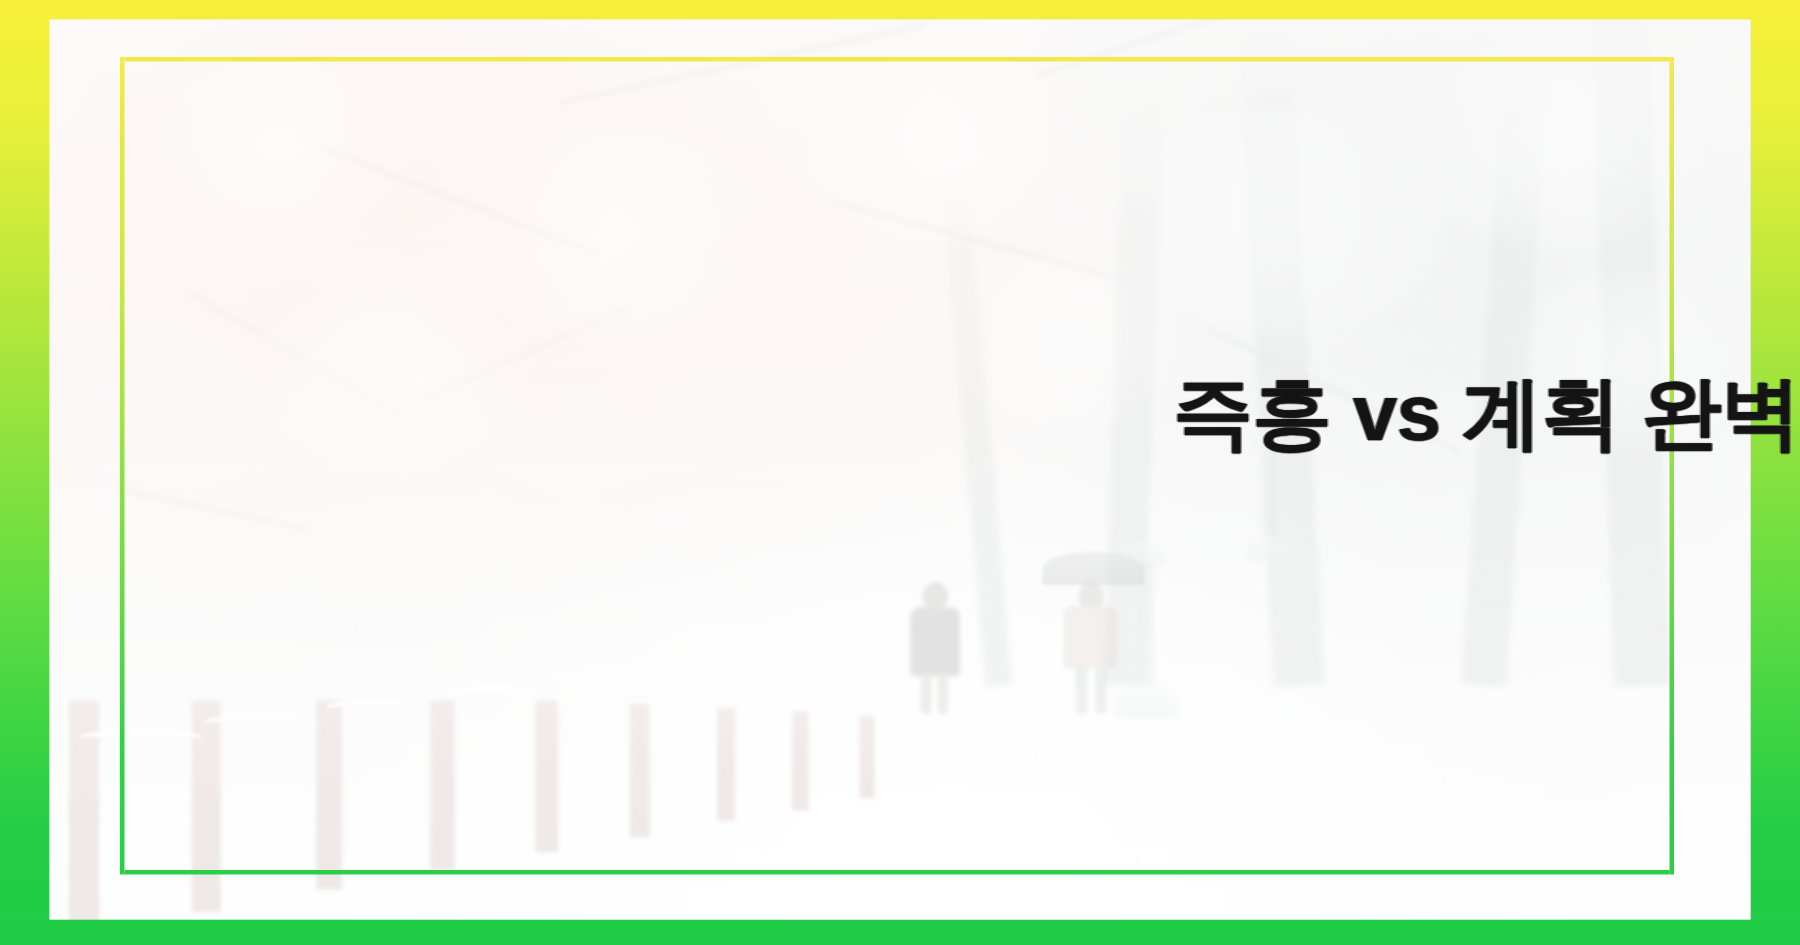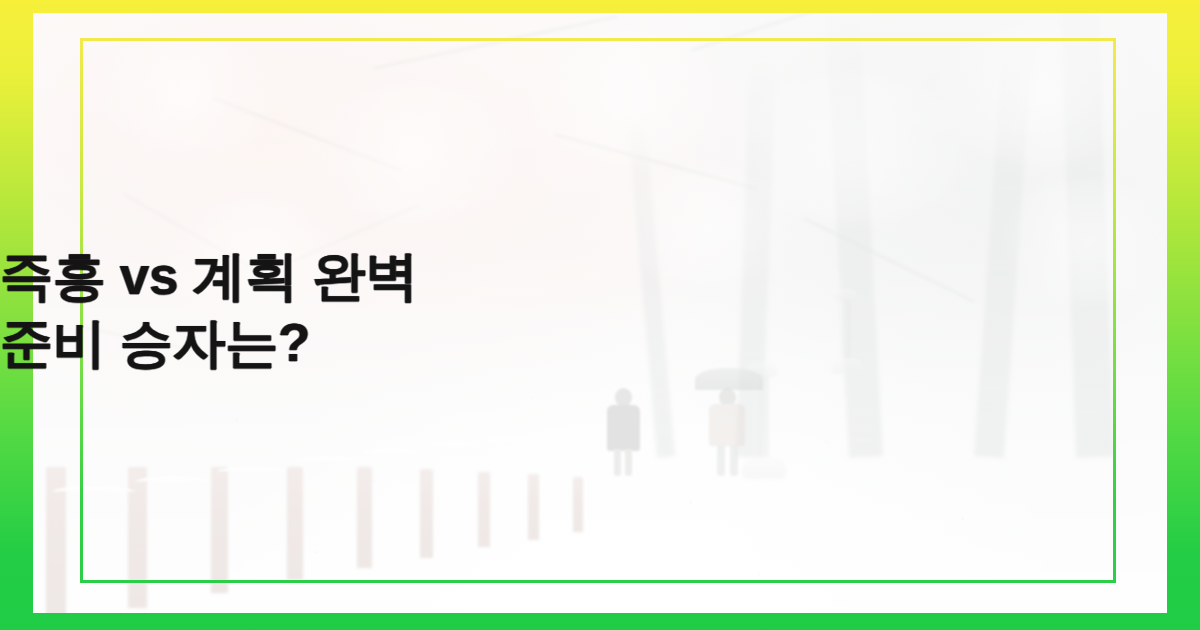--- a/index.html
+++ b/index.html
@@ -148,21 +148,21 @@
     border:3px solid transparent;
     border-image:linear-gradient(180deg,#F2EA4A 0%,#C8E843 28%,#77DD45 60%,#33D046 85%,#2ACE47 100%) 1;
     pointer-events:none;
   }
 
   
   .title-wrap {
     position:absolute;
     left:0; right:0;
     top:243px;
-    text-align:left;
+    text-align:right;
     pointer-events:none;
   }
   .title {
     display:block;
     font-family:"Liberation Sans","DejaVu Sans",sans-serif;
     font-weight:bold;
     font-size:53px;
     line-height:1.26;
     letter-spacing:-0.3px;
     color:#141414;
@@ -260,17 +260,16 @@
 
     <div class="speckle"></div>
     <div class="bleach"></div>
   </div>
 
   <div class="inner-line"></div>
 
   <div class="title-wrap">
     <h1 class="title">
       <span class="title-line">즉흥 vs 계획 완벽</span>
-      <span class="title-line">준비 승자는?</span>
     </h1>
   </div>
 
 </div>
 
 </body></html>

